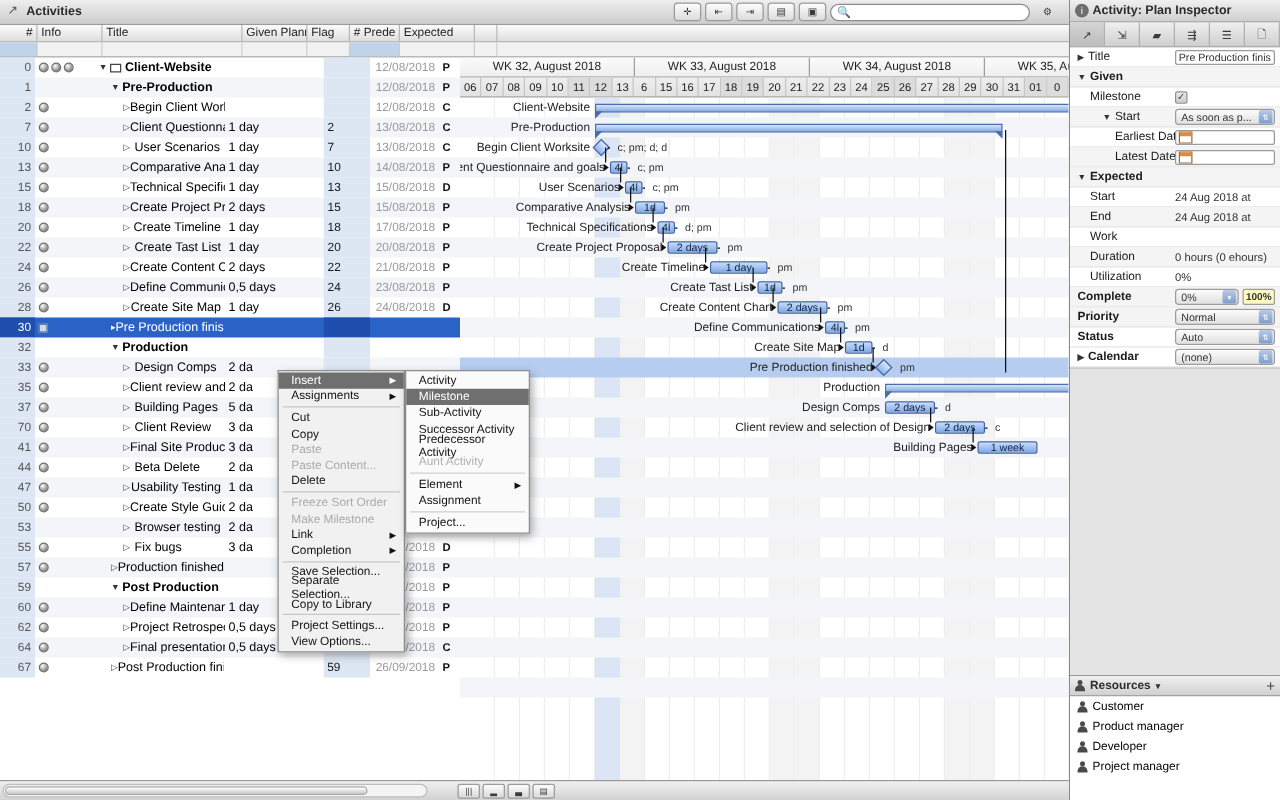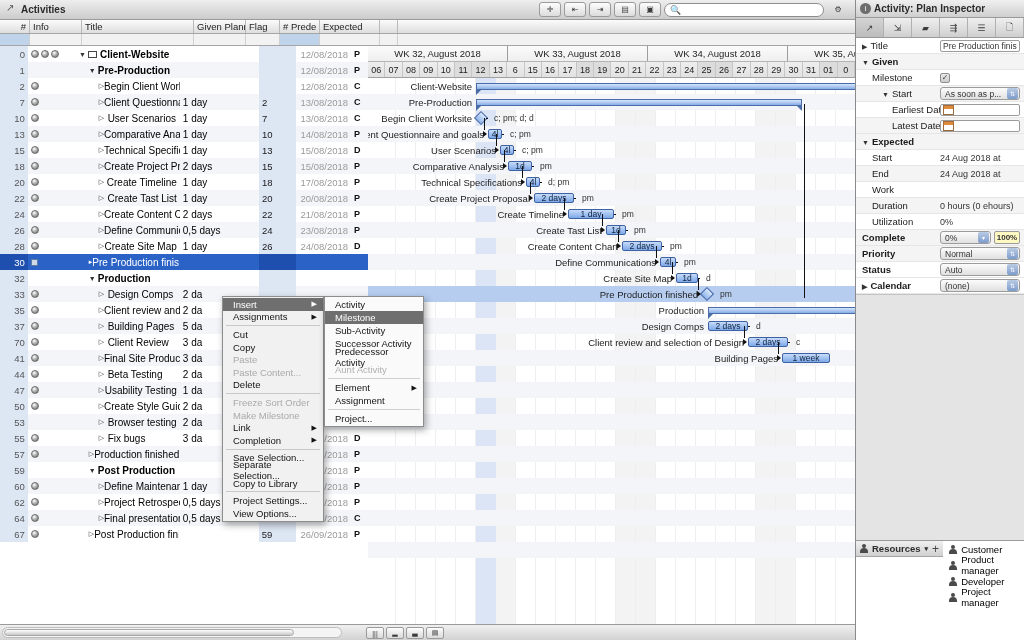--- a/index.html
+++ b/index.html
@@ -171,21 +171,21 @@
      background:linear-gradient(#b9cbe6,#7d9ccb); color:#fff; font-size:6px;
      display:flex;align-items:center;justify-content:center; flex:0 0 auto;}
   .calico{ width:11px;height:10px; border:1px solid #a06a3a; background:#fff; flex:0 0 auto;
      position:relative;}
   .calico:before{ content:""; position:absolute; inset:0 0 auto 0; height:3px; background:#e08a3c;}
   .pct{ width:26px; height:13px; border:1px solid #9b9b9b; border-radius:2px; background:#fef9c3;
      font-size:8px; font-weight:bold; display:flex; align-items:center; justify-content:center;
      margin-left:3px; flex:0 0 auto;}
   #insp-gap{ flex:1; background:#e4e4e4; border-top:1px solid #c4c4c4;}
   
-  #res{ height:100px; background:#fff; border-top:1px solid #9a9a9a; display:flex; }
+  #res{ height:100px; background:#fff; border-top:1px solid #9a9a9a; display:flex; flex-direction:column;}
   #res-head{ height:16px; background:linear-gradient(#f0f0f0,#d0d0d0); border-bottom:1px solid #a4a4a4;
      display:flex; align-items:center; padding:0 4px; gap:4px; font-size:9.5px; font-weight:bold; color:#2e2e2e;}
   #res-head .plus{ margin-left:auto; font-size:12px; color:#444; font-weight:normal;}
   .res-item{ height:16px; display:flex; align-items:center; gap:4px; padding:0 6px; font-size:9.5px;}
   .person{ width:8px;height:9px; position:relative; flex:0 0 auto;}
   .person:before{ content:""; position:absolute; left:2px;top:0; width:4px;height:4px;
      border-radius:50%; background:#4a4a4a;}
   .person:after{ content:""; position:absolute; left:0; top:4px; width:8px;height:5px;
      border-radius:4px 4px 0 0; background:#4a4a4a;}
 </style>
@@ -534,21 +534,21 @@
             <div class="cell exp w-exp" style="justify-content: flex-end;"></div>
             <div class="cell stat w-stat"></div>
           </div>
           <div class="row">
             <div class="cell num w-num">44</div>
             <div class="cell w-info">
               <span class="ball"></span>
             </div>
             <div class="cell w-title" style="padding-left: 23px;">
               <span class="disc">▷</span>
-              <span>Beta Testing</span>
+              <span>Beta Delete</span>
             </div>
             <div class="cell w-given">2 da</div>
             <div class="cell w-flag"></div>
             <div class="cell w-pred pred" style="justify-content: flex-start;"></div>
             <div class="cell exp w-exp" style="justify-content: flex-end;"></div>
             <div class="cell stat w-stat"></div>
           </div>
           <div class="row alt">
             <div class="cell num w-num">47</div>
             <div class="cell w-info">

